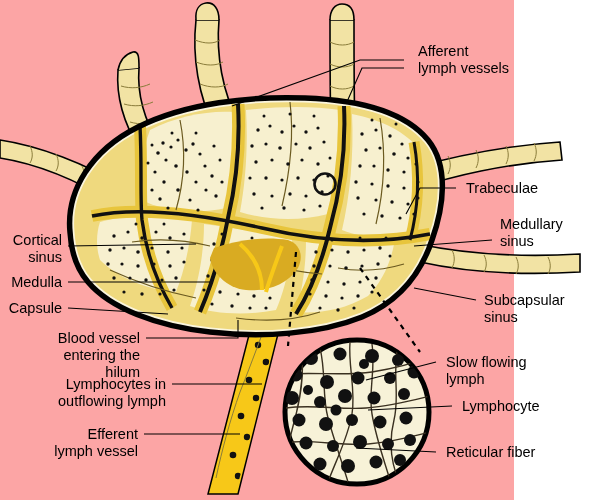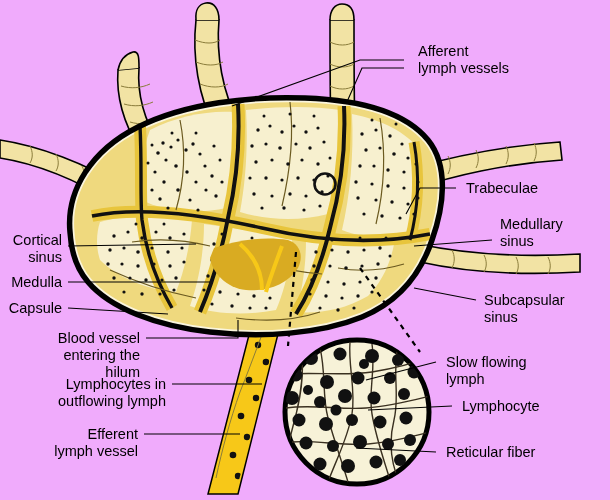--- a/index.html
+++ b/index.html
@@ -10,23 +10,23 @@
   }
   body {
     width: 610px;
     height: 500px;
     font-family: "Liberation Sans", sans-serif;
     overflow: hidden;
     position: relative;
   }
   #stage {
     position: relative;
-    width: 610px;
+    width: 514px;
     height: 500px;
-    background: #f0abfc;
+    background: #fca5a5;
   }
   svg#diagram {
     position: absolute;
     left: 0;
     top: 0;
     width: 610px;
     height: 500px;
     display: block;
   }
   .lbl {

